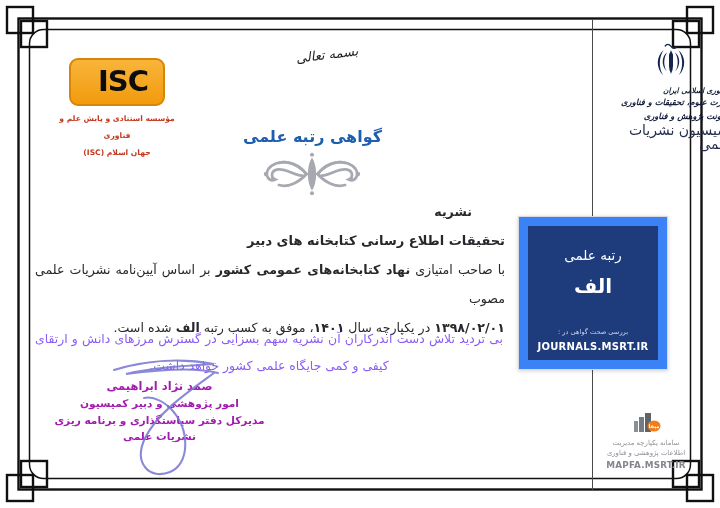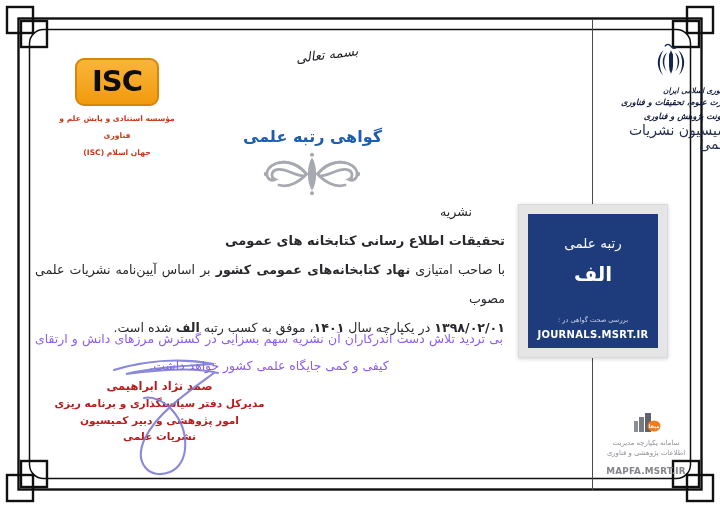--- a/index.html
+++ b/index.html
@@ -15,20 +15,21 @@
   
   .string{left:592px;top:19px;width:1px;height:471px;background:#4a4a4a;}
   
   .isc-block{left:54px;top:58px;width:126px;text-align:center;}
   .isc-logo{
     display:inline-block;width:80px;height:44px;line-height:42px;
     background:linear-gradient(#f9b53a,#f29a0d);
     border:2px solid #d8860a;border-radius:9px;
     color:#0d0d0d;font-weight:900;font-size:29px;letter-spacing:-1px;
     text-shadow:0 0 1px #f9b53a;
+    padding-left:12px;
   }
   .isc-sub{margin-top:4px;font-size:7.6px;font-weight:bold;color:#c4391d;line-height:17px;direction:rtl;}
   
   .bismillah{left:262px;top:47px;width:130px;text-align:center;
     font-size:13px;font-style:italic;color:#1c1c22;transform:rotate(-7deg);direction:rtl;}
   
   .ministry{left:570px;top:40px;width:122px;text-align:right;direction:rtl;color:#141d3c;margin-left:40px;}
   .ministry .emblem{display:block;margin:0 auto 3px auto;}
   .ministry .m1{font-size:7.4px;font-weight:600;font-style:italic;line-height:11px;}
   .ministry .m2,.ministry .m3{font-size:8.4px;font-weight:600;font-style:italic;line-height:13.5px;}
@@ -36,44 +37,44 @@
   
   .cert-title{left:210px;top:127px;width:205px;text-align:center;
     font-size:16px;font-weight:bold;color:#1d5fae;direction:rtl;}
   .ornament{left:254px;top:151px;width:116px;height:46px;}
   
   .body-text{left:35px;top:197px;width:470px;direction:rtl;color:#28282c;
     font-size:12.6px;line-height:29px;}
   .bl{white-space:nowrap;}
   .bl.rtl-right{text-align:right;}
   .bl.just{text-align:justify;text-align-last:justify;white-space:normal;}
-  .journal-label{padding-right:33px;}
+  .journal-label{padding-right:33px;font-weight:bold;}
   .journal-name{font-weight:bold;font-size:13px;}
   .b{font-weight:bold;}
   .para2{left:35px;top:325px;width:468px;direction:rtl;color:#8b5cf6;
     font-size:12.4px;line-height:27px;text-align:justify;text-align-last:center;}
   
-  .badge-card{left:518px;top:204px;width:148px;height:152px;background:#e5e5e5;
+  .badge-card{left:518px;top:216px;width:148px;height:152px;background:#3b82f6;
     border:1px solid #d9d9df;box-shadow:0 1px 4px rgba(0,0,0,.18);}
   .badge-inner{position:absolute;left:9px;top:9px;right:9px;bottom:9px;
     background:#1e3c7c;color:#fff;text-align:center;direction:rtl;}
   .badge-title{margin-top:21px;font-size:13.5px;}
   .badge-grade{margin-top:11px;font-size:20px;font-weight:bold;}
   .badge-verify{position:absolute;left:0;right:0;bottom:24px;font-size:6.6px;color:#c9d2ea;}
   .badge-url{position:absolute;left:0;right:0;bottom:8px;font-size:10px;font-weight:bold;letter-spacing:.3px;direction:ltr;}
   
-  .sig-block{left:52px;top:378px;width:215px;text-align:center;direction:rtl;color:#b91c1c;}
+  .sig-block{left:52px;top:378px;width:215px;text-align:center;direction:rtl;color:#a21caf;}
   .sig-name{font-size:11.5px;font-weight:bold;line-height:17px;}
   .sig-line{font-size:10.6px;font-weight:bold;line-height:16.5px;}
   .sig-ink{left:86px;top:352px;width:160px;height:132px;pointer-events:none;}
   
   .mapfa{left:597px;top:411px;width:98px;text-align:center;direction:rtl;}
   .mapfa .l1{font-size:6.8px;font-weight:bold;color:#e8470f;line-height:9.5px;margin-top:2px;}
   .mapfa .l2,.mapfa .l3{font-size:6.9px;color:#8d8d95;line-height:9.5px;}
-  .mapfa .url{font-size:8.8px;font-weight:bold;color:#85858d;letter-spacing:.2px;margin-top:8px;direction:ltr;}
+  .mapfa .url{font-size:8.8px;font-weight:bold;color:#85858d;letter-spacing:.2px;margin-top:2px;direction:ltr;}
 </style>
 </head>
 <body>
 
 <svg class="abs" id="frame" width="720" height="508" viewBox="0 0 720 508">
   <g fill="none" stroke="#101010">
     <rect x="18.5" y="18.5" width="683" height="471" stroke-width="2.4"></rect>
     <rect x="29.5" y="29.5" width="661" height="449" rx="14" stroke-width="1.5"></rect>
     <g stroke-width="2.4">
       <g>
@@ -142,40 +143,40 @@
         <path d="M54,25 C46,34 34,40 24,37"></path>
         <path d="M54,25 C46,16 34,10 24,13"></path>
       </g>
       <circle cx="10" cy="25" r="2.4" stroke="none"></circle>
     </g>
   </g>
 </svg>
 
 <div class="abs body-text">
   <div class="bl rtl-right journal-label">نشریه</div>
-  <div class="bl rtl-right journal-name">تحقیقات اطلاع رسانی کتابخانه های عمومی</div>
+  <div class="bl rtl-right journal-name">تحقیقات اطلاع رسانی کتابخانه های دبیر</div>
   <div class="bl just"><span>با صاحب امتیازی </span><span class="b">نهاد کتابخانه‌های عمومی کشور</span><span> بر اساس آیین‌نامه نشریات علمی مصوب</span></div>
   <div class="bl rtl-right"><span class="b">۱۳۹۸/۰۲/۰۱</span><span> در یکپارچه سال </span><span class="b">۱۴۰۱</span><span>، موفق به کسب رتبه </span><span class="b">الف</span><span> شده است.</span></div>
 </div>
 
 <div class="abs para2">بی تردید تلاش دست اندرکاران آن نشریه سهم بسزایی در گسترش مرزهای دانش و ارتقای کیفی و کمی جایگاه علمی کشور خواهد داشت.</div>
 
 <div class="abs badge-card">
   <div class="badge-inner">
     <div class="badge-title">رتبه علمی</div>
     <div class="badge-grade">الف</div>
     <div class="badge-verify">بررسی صحت گواهی در :</div>
     <div class="badge-url">JOURNALS.MSRT.IR</div>
   </div>
 </div>
 
 <div class="abs sig-block">
   <div class="sig-name">صمد نژاد ابراهیمی</div>
+  <div class="sig-line">امور پژوهشی و دبیر کمیسیون</div>
   <div class="sig-line">مدیرکل دفتر سیاستگذاری و برنامه ریزی</div>
-  <div class="sig-line">امور پژوهشی و دبیر کمیسیون</div>
   <div class="sig-line">نشریات علمی</div>
 </div>
 <svg class="abs sig-ink" width="160" height="132" viewBox="0 0 160 132">
   <g fill="none" stroke="#7b79d4" stroke-width="2.1" stroke-linecap="round" opacity="0.88">
     <path d="M28,18 C60,8 96,6 128,12 C96,14 64,16 40,22 C70,18 110,15 132,21"></path>
     <path d="M128,21 C102,40 72,60 59,86 C47,112 64,128 84,120 C104,112 104,78 86,58 C78,49 66,44 58,46"></path>
   </g>
 </svg>
 
 <div class="abs mapfa">

